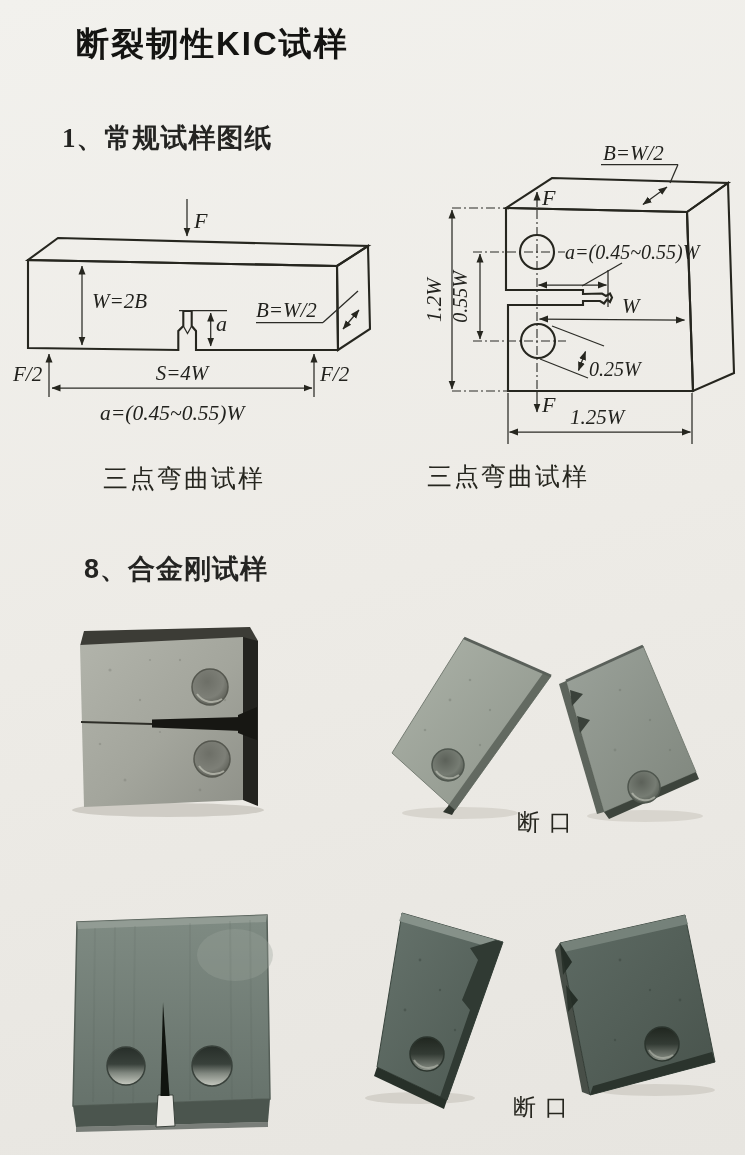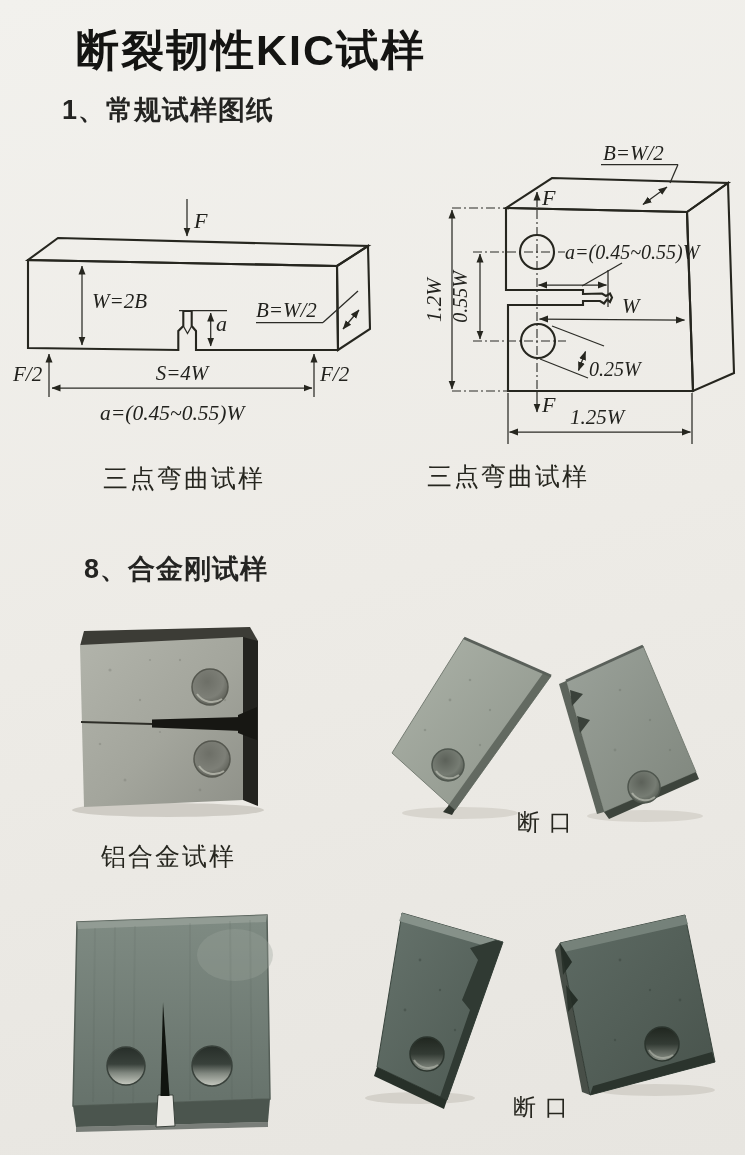--- a/index.html
+++ b/index.html
@@ -2,27 +2,27 @@
 <html><head>
 <meta charset="utf-8">
 <style>
   html,body{margin:0;padding:0;background:#d8d6d1;}
   .page{
     position:relative;width:745px;height:1155px;margin:0 auto;overflow:hidden;
     background:linear-gradient(165deg,#f2f1ed 0%,#edebe6 50%,#e7e5e0 100%);
     font-family:"Liberation Sans",sans-serif;color:#1c1c1a;
   }
   .title{
-    position:absolute;left:76px;top:22px;font-size:43px;font-weight:bold;
+    position:absolute;left:76px;top:22px;font-size:33px;font-weight:bold;
     letter-spacing:2px;color:#141412;
   }
   .h2{
     position:absolute;font-size:27px;font-weight:bold;letter-spacing:1px;color:#242422;
   }
-  .h2.s1{left:62px;top:92px;}
+  .h2.s1{left:62px;top:120px;font-family:Liberation Serif, serif;}
   .h2.s2{left:84px;top:551px;}
   .cap{
     position:absolute;font-family:"Liberation Serif","DejaVu Serif",serif;
     font-size:25px;color:#26261f;letter-spacing:2px;
   }
   .cap.bend{left:103px;top:462px;}
   .cap.ct{left:427px;top:460px;}
   .cap.alu{left:101px;top:840px;font-size:25px;}
   .cap.frac1{left:517px;top:807px;font-size:23px;letter-spacing:9px;}
   .cap.frac2{left:513px;top:1092px;font-size:23px;letter-spacing:9px;}
@@ -210,21 +210,20 @@
       <path d="M632,793 A16,16 0 0,0 655,797" fill="none" stroke="#c2c5ba" stroke-width="2" opacity="0.65"></path>
       <g fill="#646a61" opacity="0.3">
         <circle cx="620" cy="690" r="1.3"></circle>
           <circle cx="650" cy="720" r="1.2"></circle>
           <circle cx="615" cy="750" r="1.4"></circle>
         <circle cx="670" cy="750" r="1.2"></circle>
       </g>
     </g>
   </svg>
 
-  <div class="cap alu">铝合金试样</div>
   <div class="cap frac1">断口</div>
 
   <svg class="fig" style="left:55px;top:900px;" width="225" height="240" viewBox="55 900 225 240">
     <defs>
       <linearGradient id="p3face" x1="0" y1="0" x2="0" y2="1">
         <stop offset="0" stop-color="#7f8b83"></stop>
           <stop offset="1" stop-color="#66726b"></stop>
       </linearGradient>
       <linearGradient id="p3hole" x1="0" y1="0" x2="0" y2="1">
         <stop offset="0" stop-color="#272e29"></stop>

